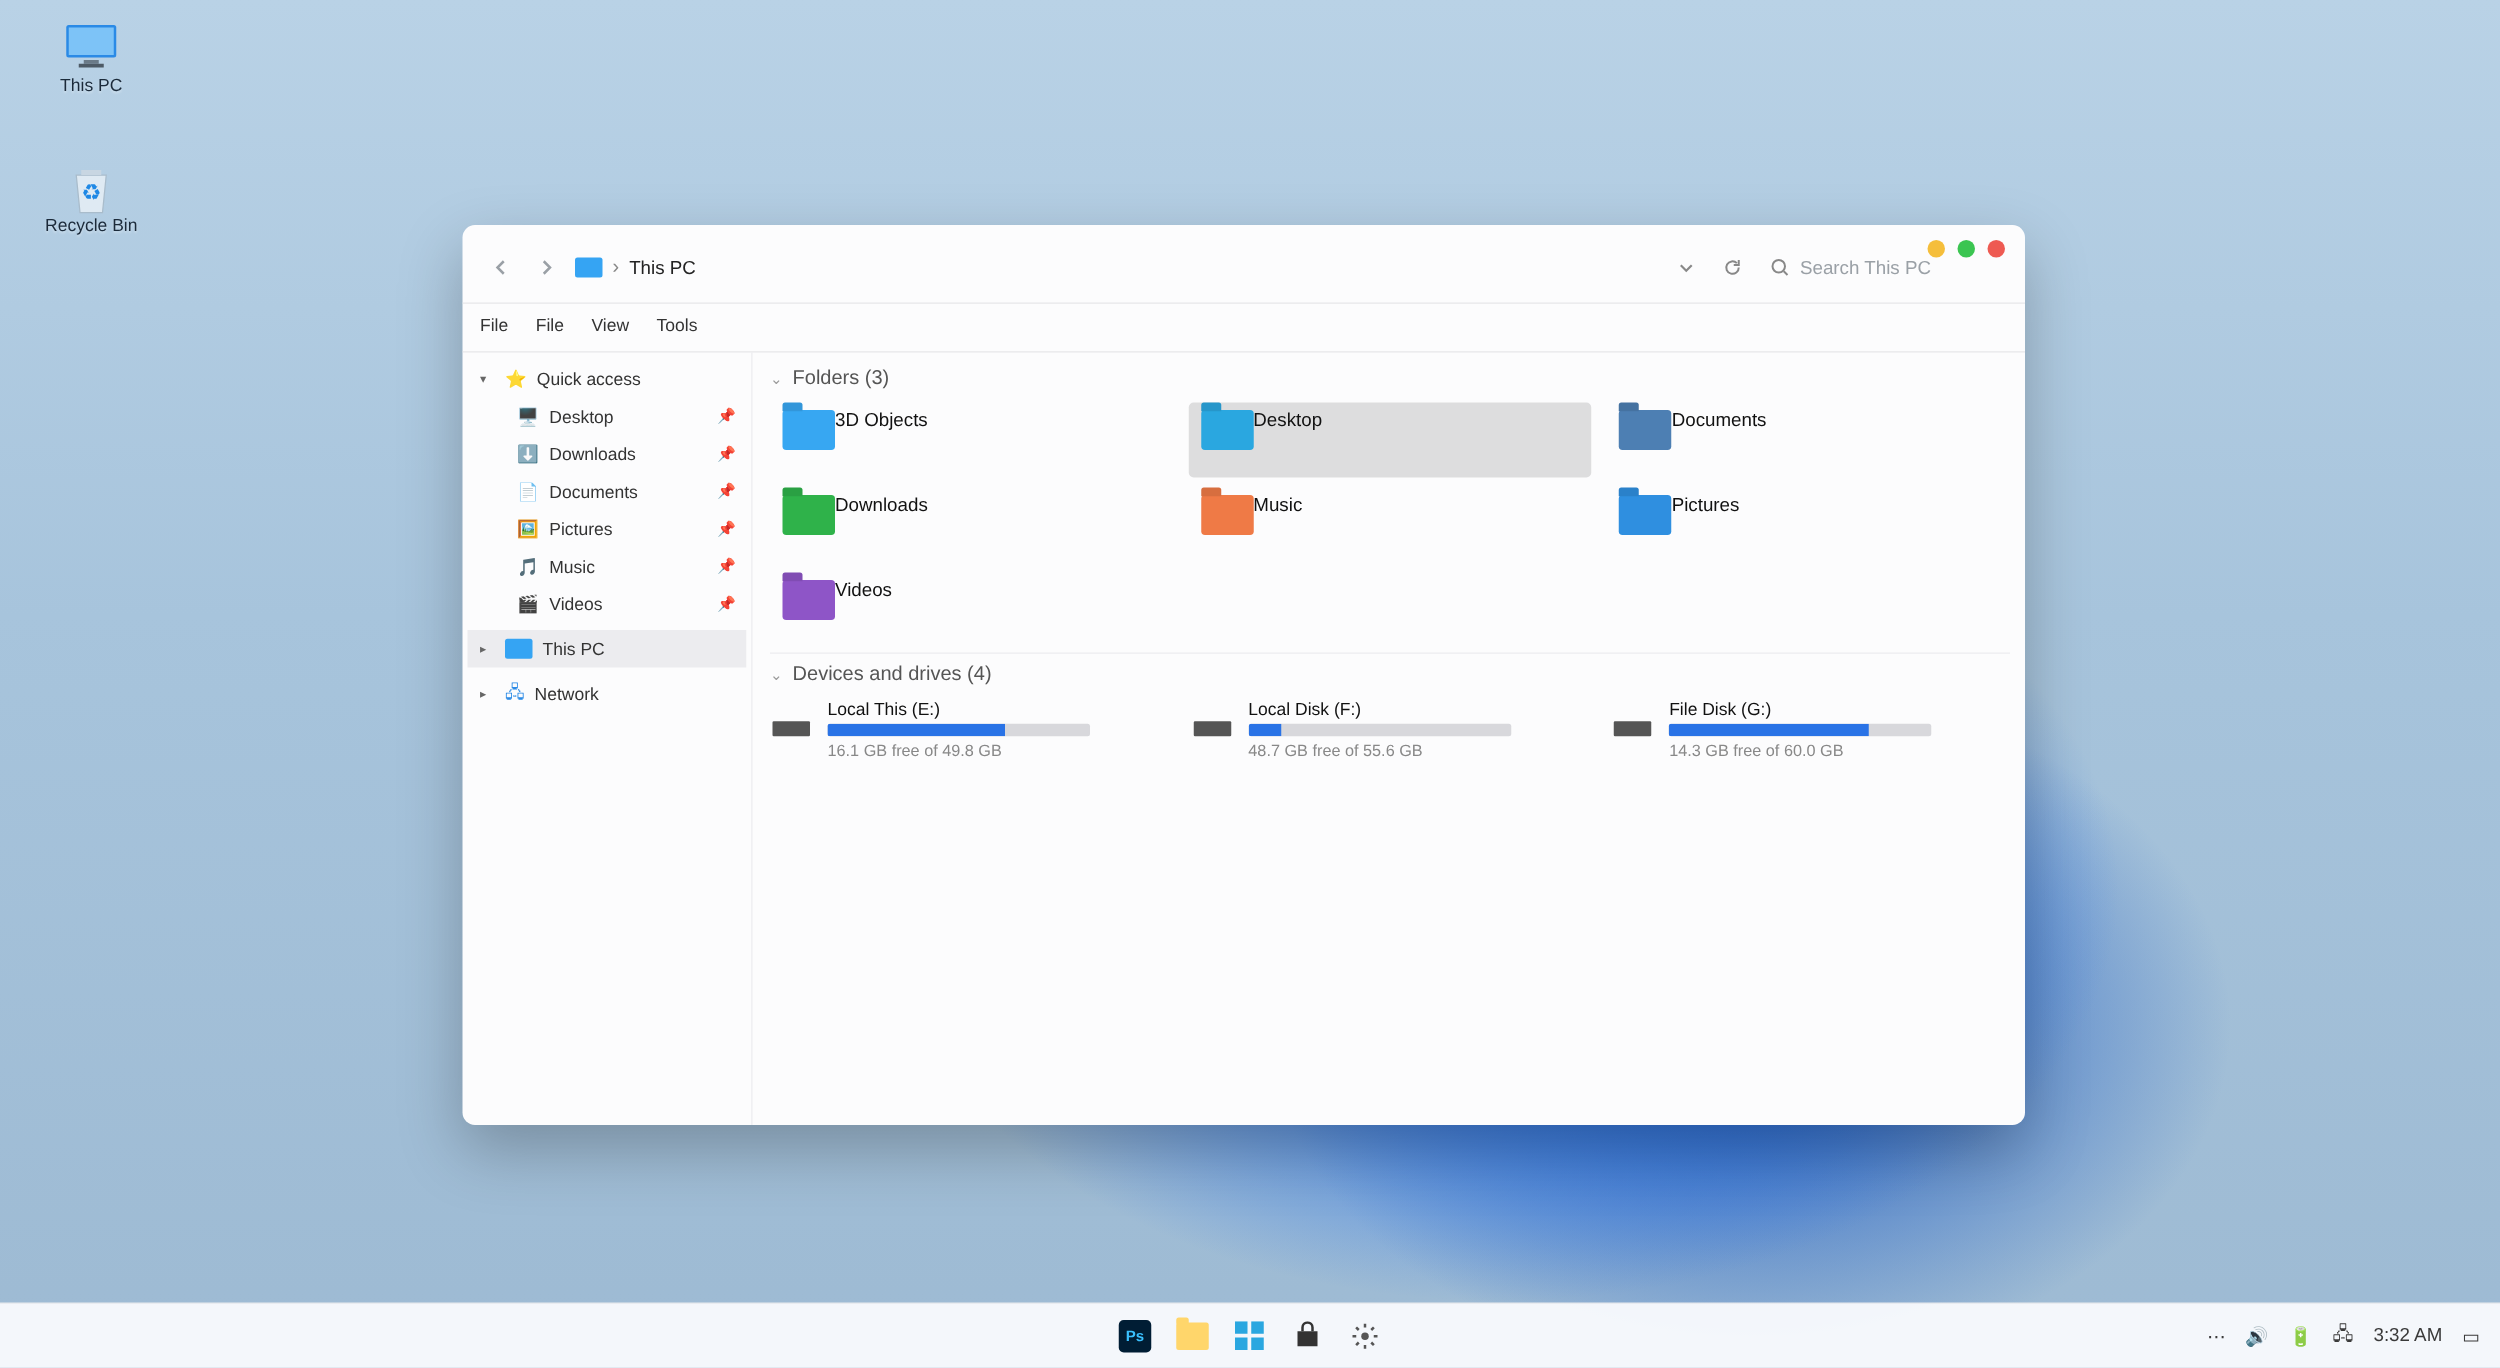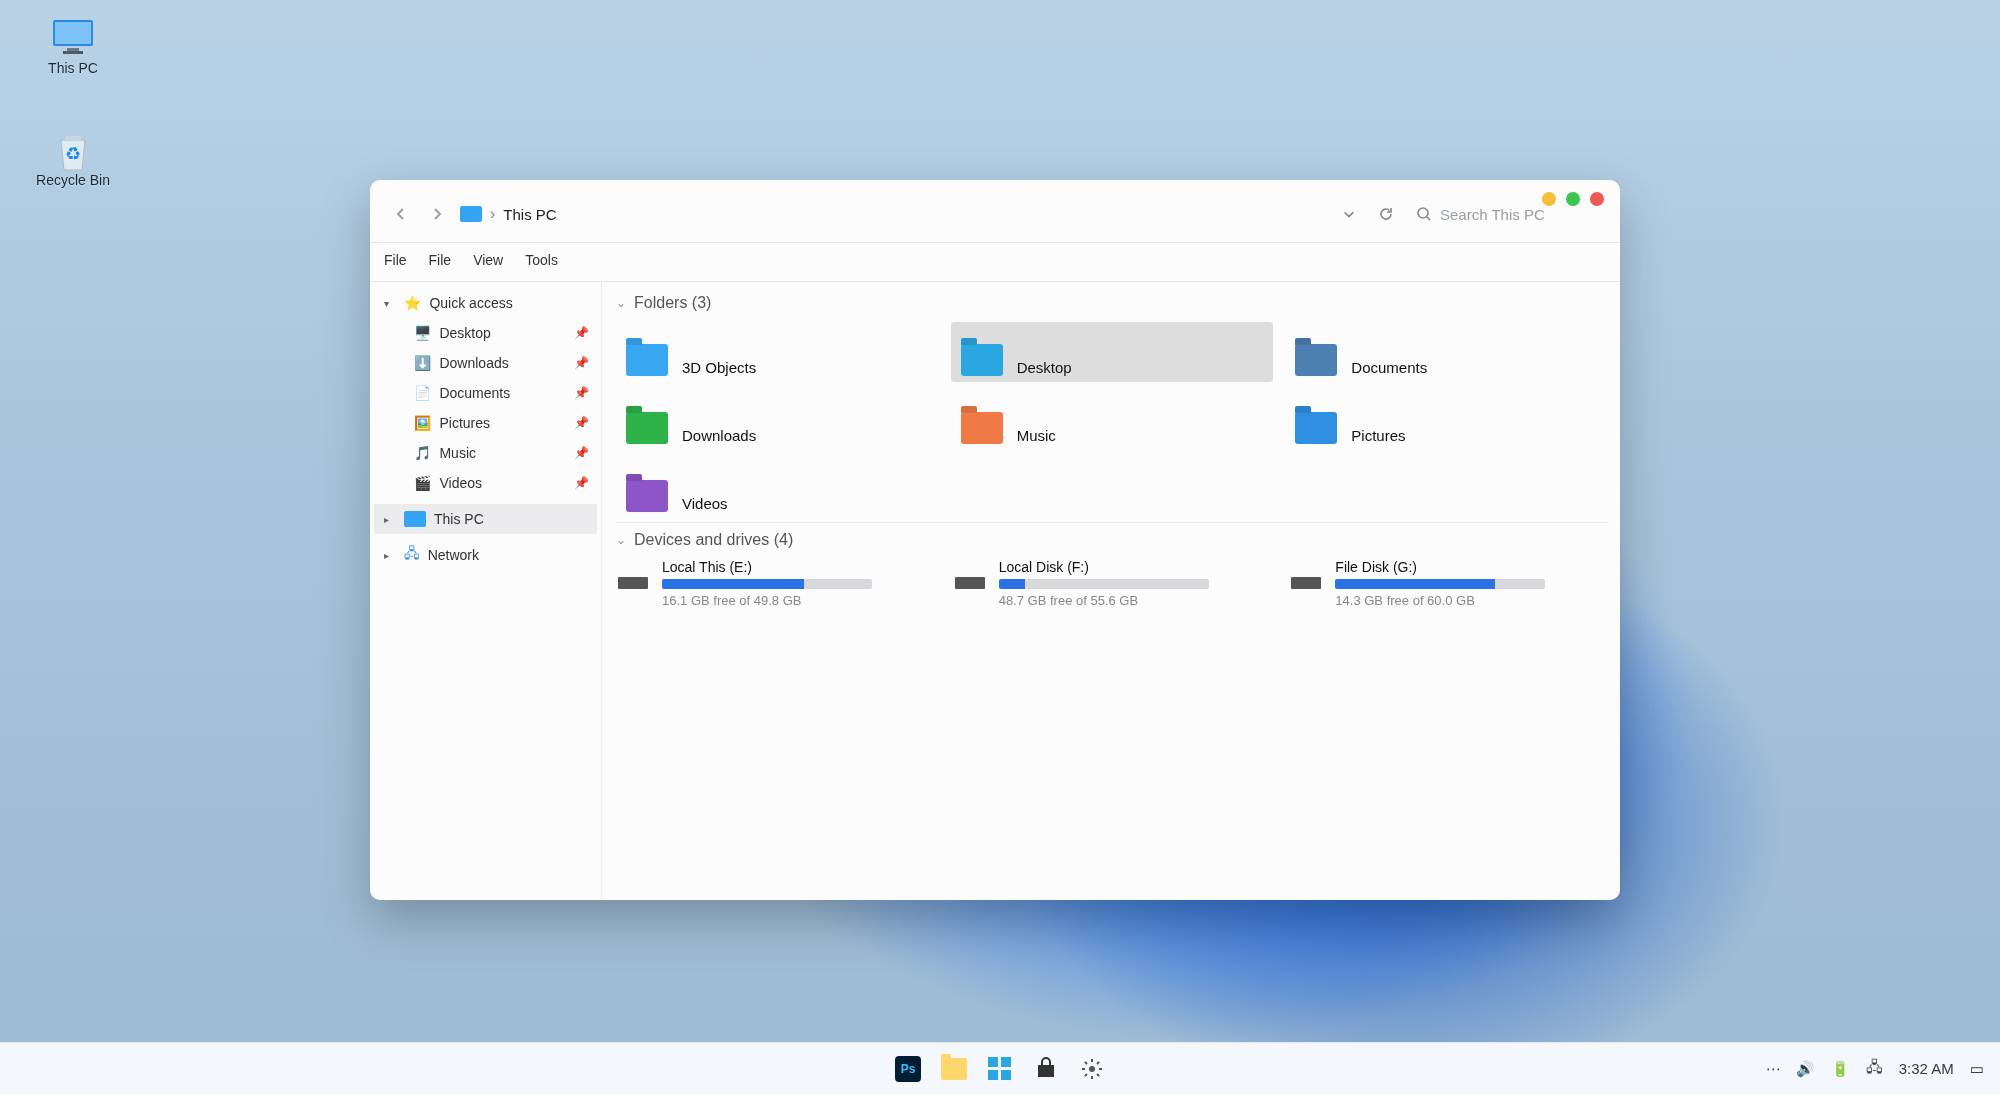--- a/index.html
+++ b/index.html
@@ -53,21 +53,21 @@
     .tree-item .pin { margin-left:auto; color:#bdbdc2; font-size:12px;}
     .tree-item.child { padding-left:40px; }
     .tree-item.selected { background:#ececef; }
     .tree-sec { margin-top:6px; }
 
     .content { flex:1; padding:4px 12px 16px 14px; overflow:auto; }
     .sec-head { display:flex; align-items:center; gap:8px; font-size:16px; color:#555; margin:8px 0 10px 0;}
     .sec-head .chev { color:#999; font-size:12px; }
     .rule2 { height:1px; background:#ececef; margin:4px 0 2px 0;}
     .folder-grid { display:grid; grid-template-columns: repeat(3, 1fr); gap:8px 12px;}
-    .folder-tile { display:flex; align-items:flex-end; gap:14px; height:60px; padding:6px 10px; border-radius:4px; cursor:pointer;}
+    .folder-tile { display:flex; align-items:flex-start; height:60px; padding:6px 10px; border-radius:4px; cursor:pointer;}
     .folder-tile.selected { background:#ddddde; }
     .folder-tile .flabel { font-size:15px; color:#111; }
     .fico { width:42px; height:32px; border-radius:3px; position:relative; }
     .fico::before { content:""; position:absolute; top:-6px; left:0; width:16px; height:7px; background:inherit; border-radius:2px 2px 0 0; filter:brightness(.9);}
 
     .drives-grid { display:grid; grid-template-columns: repeat(3, 1fr); gap:14px 18px; margin-top:6px;}
     .drive { display:flex; gap:12px; }
     .dico { width:34px; height:30px; display:flex; flex-direction:column; align-items:center; justify-content:flex-end;}
     .dico .plate { width:30px; height:12px; background:#555; border-radius:1px;}
     .dico svg { width:22px; height:16px; }

